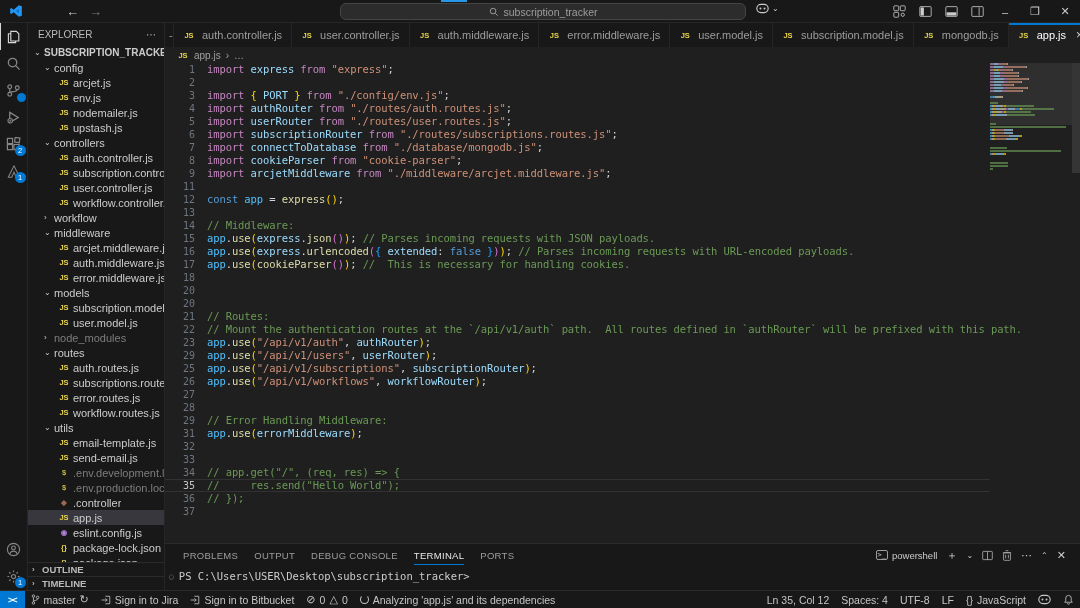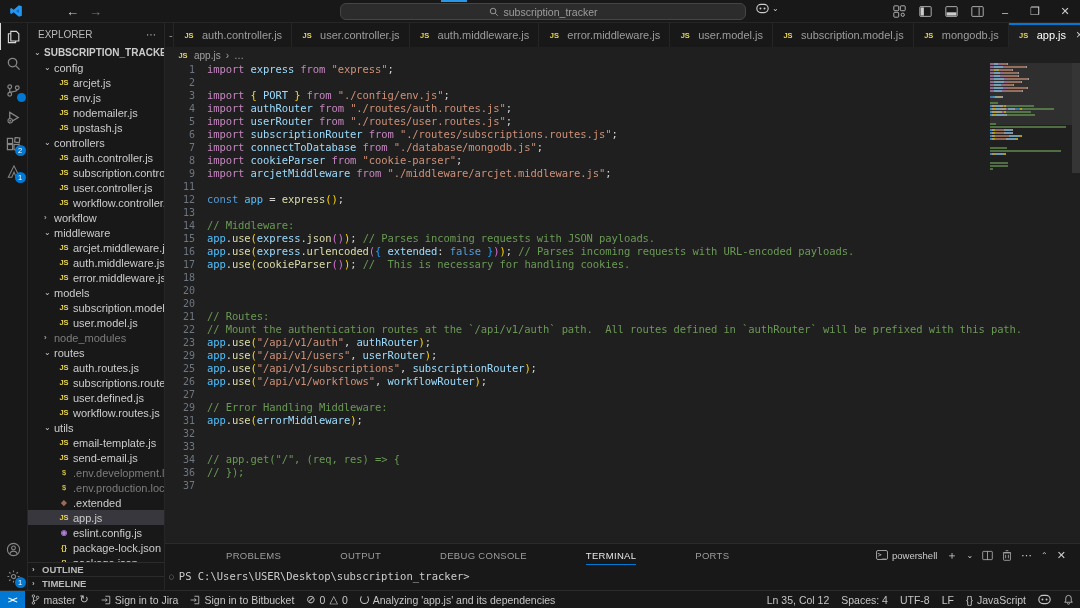--- a/index.html
+++ b/index.html
@@ -70,21 +70,21 @@
   .minimap { position:absolute; top:0; right:8px; width:82px; bottom:0; }
   .mm-slider { position:absolute; top:0; left:0; right:0; height:62px; background:rgba(121,121,121,0.18); }
   .mm-row { height:2px; margin-bottom:1px; display:flex; }
   .mm-seg { height:2px; opacity:0.65; }
   .vscroll { position:absolute; top:0; right:0; width:8px; bottom:0; }
   .vscroll .thumb { position:absolute; top:0; width:100%; height:110px; background:rgba(121,121,121,0.25); }
 
   
   .panel { height:47px; background:#181818; border-top:1px solid #2b2b2b; flex:none; display:flex; flex-direction:column; }
   .panel-tabs { height:22px; display:flex; align-items:center; padding-left:10px; }
-  .ptab { font-size:9.5px; letter-spacing:0.3px; color:#9d9d9d; padding:0 8px; height:100%; display:flex; align-items:center; position:relative;margin-left:43px; }
+  .ptab { font-size:9.5px; letter-spacing:0.3px; color:#9d9d9d; padding:0 8px; height:100%; display:flex; align-items:center; position:relative; }
   .ptab.active { color:#e7e7e7; }
   .ptab.active::after { content:""; position:absolute; bottom:1px; left:8px; right:8px; height:1px; background:#0078d4; }
   .panel-actions { margin-left:auto; display:flex; align-items:center; gap:9px; padding-right:14px; color:#cccccc; font-size:11px; }
   .shell-chip { display:flex; align-items:center; gap:4px; font-size:9.5px; color:#cccccc; }
   .shell-icon { font-family:"DejaVu Sans Mono",monospace; font-size:7px; border:1px solid #9d9d9d; padding:0 1px; border-radius:2px; }
   .term-body { flex:1; font-family:"DejaVu Sans Mono",monospace; font-size:10.5px; color:#cccccc; display:flex; align-items:flex-start; padding:4px 0 0 4px; gap:5px; }
   .term-deco { color:#6e7681; font-size:8px; line-height:14px; }
 
   
   .statusbar { height:18px; background:#181818; border-top:1px solid #2b2b2b; display:flex; align-items:center; font-size:10.5px; color:#c5c5c5; }
@@ -329,21 +329,21 @@
         <div class="tree-row" style="padding-left: 30px;">
           <span class="ficon js">JS</span>
           <span class="tree-label">auth.routes.js</span>
         </div>
         <div class="tree-row" style="padding-left: 30px;">
           <span class="ficon js">JS</span>
           <span class="tree-label">subscriptions.routes.js</span>
         </div>
         <div class="tree-row" style="padding-left: 30px;">
           <span class="ficon js">JS</span>
-          <span class="tree-label">user.defined.js</span>
+          <span class="tree-label">error.routes.js</span>
         </div>
         <div class="tree-row" style="padding-left: 30px;">
           <span class="ficon js">JS</span>
           <span class="tree-label">workflow.routes.js</span>
         </div>
         <div class="tree-row" style="padding-left: 16px;">
           <span class="chev">⌄</span>
           <span class="tree-label">utils</span>
         </div>
         <div class="tree-row" style="padding-left: 30px;">
@@ -357,21 +357,21 @@
         <div class="tree-row dim" style="padding-left: 30px;">
           <span class="ficon env">$</span>
           <span class="tree-label">.env.development.local</span>
         </div>
         <div class="tree-row dim" style="padding-left: 30px;">
           <span class="ficon env">$</span>
           <span class="tree-label">.env.production.local</span>
         </div>
         <div class="tree-row" style="padding-left: 30px;">
           <span class="ficon git">◆</span>
-          <span class="tree-label">.extended</span>
+          <span class="tree-label">.controller</span>
         </div>
         <div class="tree-row selected" style="padding-left: 30px;">
           <span class="ficon js">JS</span>
           <span class="tree-label">app.js</span>
         </div>
         <div class="tree-row" style="padding-left: 30px;">
           <span class="ficon eslint">◉</span>
           <span class="tree-label">eslint.config.js</span>
         </div>
         <div class="tree-row" style="padding-left: 30px;">
@@ -461,25 +461,27 @@
           <div class="crow"><span class="ln">18</span></div>
           <div class="crow"><span class="ln">20</span><span class="lc"></span></div>
           <div class="crow"><span class="ln">20</span><span class="lc"></span></div>
           <div class="crow"><span class="ln">21</span><span class="lc"><span class="tk-m">// Routes:</span></span></div>
           <div class="crow"><span class="ln">22</span><span class="lc"><span class="tk-m">// Mount the authentication routes at the `/api/v1/auth` path.  All routes defined in `authRouter` will be prefixed with this path.</span></span></div>
           <div class="crow"><span class="ln">23</span><span class="lc"><span class="tk-vc">app</span><span class="tk-p">.</span><span class="tk-f">use</span><span class="tk-b1">(</span><span class="tk-s">"/api/v1/auth"</span><span class="tk-p">, </span><span class="tk-v">authRouter</span><span class="tk-b1">)</span><span class="tk-p">;</span></span></div>
           <div class="crow"><span class="ln">29</span><span class="lc"><span class="tk-vc">app</span><span class="tk-p">.</span><span class="tk-f">use</span><span class="tk-b1">(</span><span class="tk-s">"/api/v1/users"</span><span class="tk-p">, </span><span class="tk-v">userRouter</span><span class="tk-b1">)</span><span class="tk-p">;</span></span></div>
           <div class="crow"><span class="ln">25</span><span class="lc"><span class="tk-vc">app</span><span class="tk-p">.</span><span class="tk-f">use</span><span class="tk-b1">(</span><span class="tk-s">"/api/v1/subscriptions"</span><span class="tk-p">, </span><span class="tk-v">subscriptionRouter</span><span class="tk-b1">)</span><span class="tk-p">;</span></span></div>
           <div class="crow"><span class="ln">26</span><span class="lc"><span class="tk-vc">app</span><span class="tk-p">.</span><span class="tk-f">use</span><span class="tk-b1">(</span><span class="tk-s">"/api/v1/workflows"</span><span class="tk-p">, </span><span class="tk-v">workflowRouter</span><span class="tk-b1">)</span><span class="tk-p">;</span></span></div>
           <div class="crow"><span class="ln">27</span><span class="lc"></span></div>
+          <div class="crow"><span class="ln">28</span><span class="lc"></span></div>
           <div class="crow"><span class="ln">29</span><span class="lc"><span class="tk-m">// Error Handling Middleware:</span></span></div>
           <div class="crow"><span class="ln">31</span><span class="lc"><span class="tk-vc">app</span><span class="tk-p">.</span><span class="tk-f">use</span><span class="tk-b1">(</span><span class="tk-v">errorMiddleware</span><span class="tk-b1">)</span><span class="tk-p">;</span></span></div>
           <div class="crow"><span class="ln">32</span><span class="lc"></span></div>
           <div class="crow"><span class="ln">33</span><span class="lc"></span></div>
           <div class="crow"><span class="ln">34</span><span class="lc"><span class="tk-m">// app.get("/", (req, res) =&gt; {</span></span></div>
+          <div class="crow cur"><span class="ln">35</span><span class="lc"><span class="tk-m">//     res.send("Hello World");</span></span></div>
           <div class="crow"><span class="ln">36</span><span class="lc"><span class="tk-m">// });</span></span></div>
           <div class="crow"><span class="ln">37</span><span class="lc"></span></div>
         </div>
       <div class="minimap" id="minimap">
         <div class="mm-slider"></div>
       <div class="mm-row">
             <span class="mm-seg" style="width: 4.06px; background: rgb(197, 134, 192);"></span>
             <span class="mm-seg" style="width: 4.06px; background: rgb(156, 220, 254);"></span>
             <span class="mm-seg" style="width: 3.48px; background: rgb(197, 134, 192);"></span>
             <span class="mm-seg" style="width: 5.22px; background: rgb(206, 145, 120);"></span>

